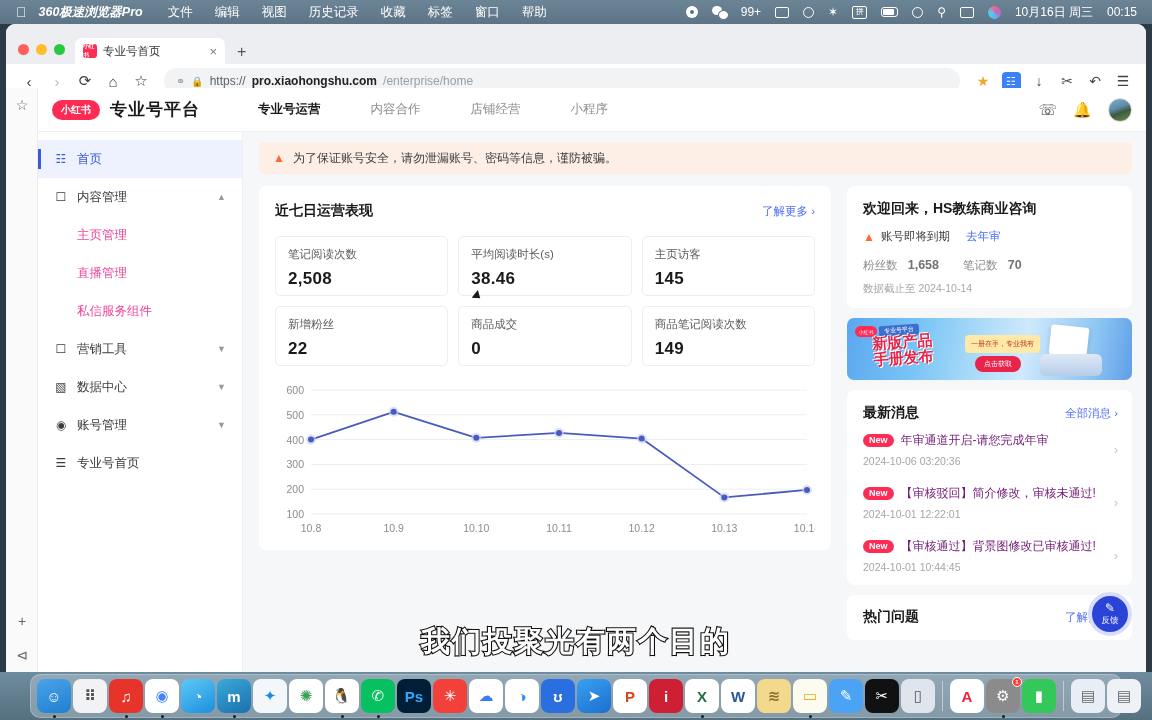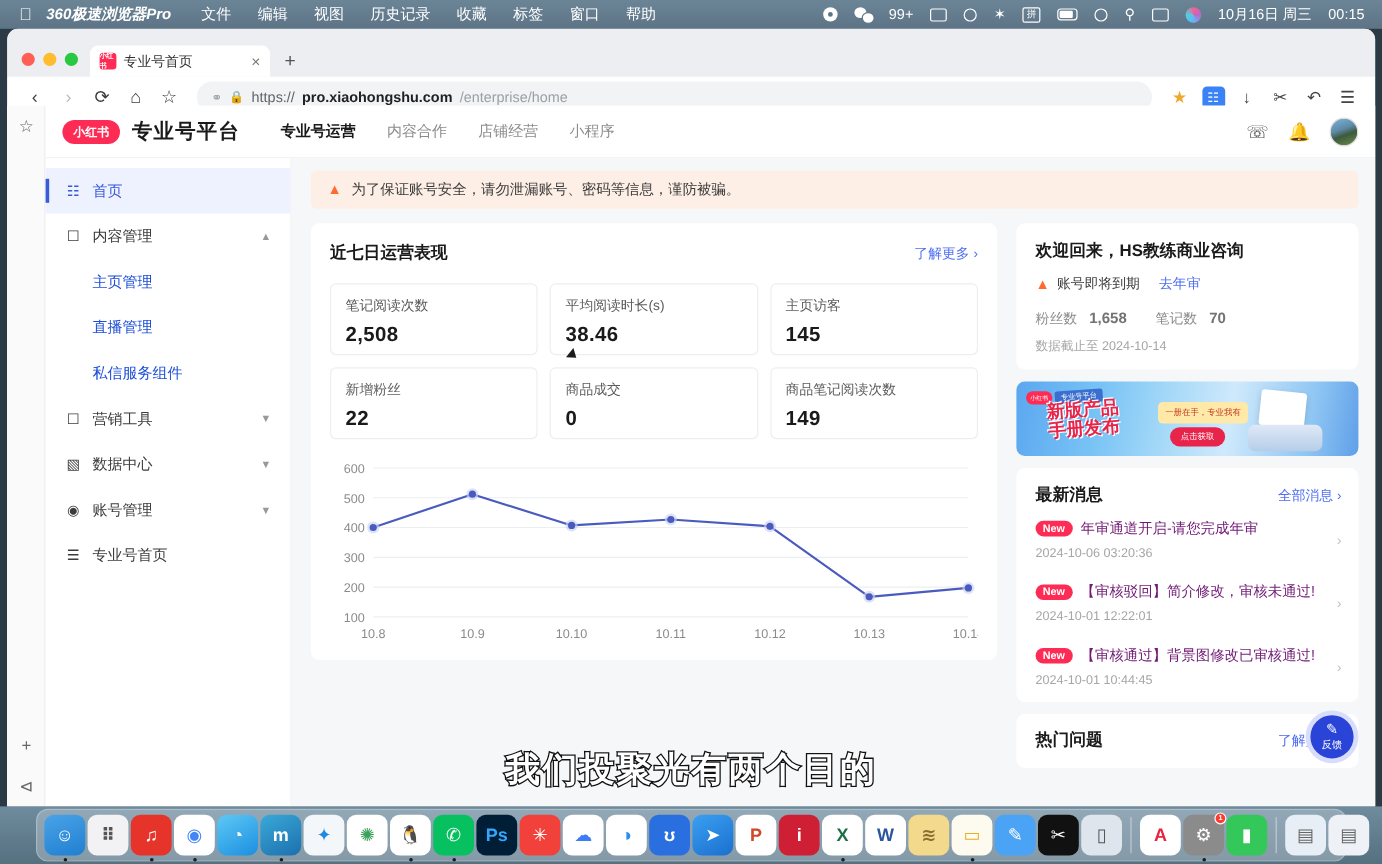--- a/index.html
+++ b/index.html
@@ -86,36 +86,36 @@
   .rail-bottom { position: absolute; bottom: 0; left: 0; width: 32px; }
 
   .sitehdr { position: absolute; left: 32px; top: 0; width: 1108px; height: 44px;
              background: #fff; border-bottom: 1px solid #f0f0f0;
              display: flex; align-items: center; padding: 0 14px; }
   .logo { width: 48px; height: 20px; background: #fe2c55; border-radius: 10px; color: #fff;
           font-size: 10px; font-weight: bold; display:flex;align-items:center;justify-content:center;
           letter-spacing: 0px; }
   .sitetitle { font-size: 17px; font-weight: bold; color: #1a1a1a; margin-left: 10px; letter-spacing: 1px;}
   .navtabs { display: flex; gap: 26px; margin-left: 34px; font-size: 12.5px; }
-  .navtab { color: #8c8c8c; }
+  .navtab { color: #8c8c8c; margin-left: 24px; }
   .navtab.active { color: #1a1a1a; font-weight: bold; }
   .hdr-right { margin-left: auto; display: flex; align-items: center; gap: 16px; }
   .hdr-ic { font-size: 15px; color: #444; }
   .avatar { width: 24px; height: 24px; border-radius: 50%;
             background: linear-gradient(160deg,#7fb3d5 0%, #5d8aa8 40%, #3d5a3d 60%, #6b8e4e 100%);
             border: 1px solid #ddd; }
 
   .sidebar { position: absolute; left: 32px; top: 44px; width: 205px; height: 540px;
              background: #fff; border-right: 1px solid #f0f0f0; padding-top: 8px; font-size: 12.5px;}
   .sbitem { height: 38px; display: flex; align-items: center; padding: 0 16px; color: #3c3c3c; gap: 9px;}
   .sbitem.active { background: #eef2fe; color: #3a5bd9; position: relative; }
   .sbitem.active::before { content:''; position:absolute; left:0; top:9px; bottom:9px; width:3px; background:#3a5bd9;}
   .sbitem .sbic { width: 14px; height: 14px; display:flex;align-items:center;justify-content:center; font-size:12px;}
   .sbitem .chev { margin-left: auto; font-size: 9px; color: #999; }
-  .sbsub { height: 38px; display: flex; align-items: center; padding: 0 16px 0 39px; color: #1d4ed8; }
+  .sbsub { height: 38px; display: flex; align-items: center; padding: 0 16px 0 39px; color: #ec4899; }
 
   .content { position: absolute; left: 237px; top: 44px; width: 903px; height: 540px;
              background: #f6f7f9; overflow: hidden; padding: 10px 14px 0 16px; }
   .alert { background: #fdefe6; border-radius: 5px; height: 32px; display: flex; align-items: center;
            gap: 8px; padding: 0 14px; font-size: 12px; color: #3c3c3c; }
   .warn { color: #ff6a30; font-size: 12px; }
 
   .cols { display: flex; gap: 16px; margin-top: 12px; }
   .leftcol { width: 572px; }
   .rightcol { width: 296px; }

